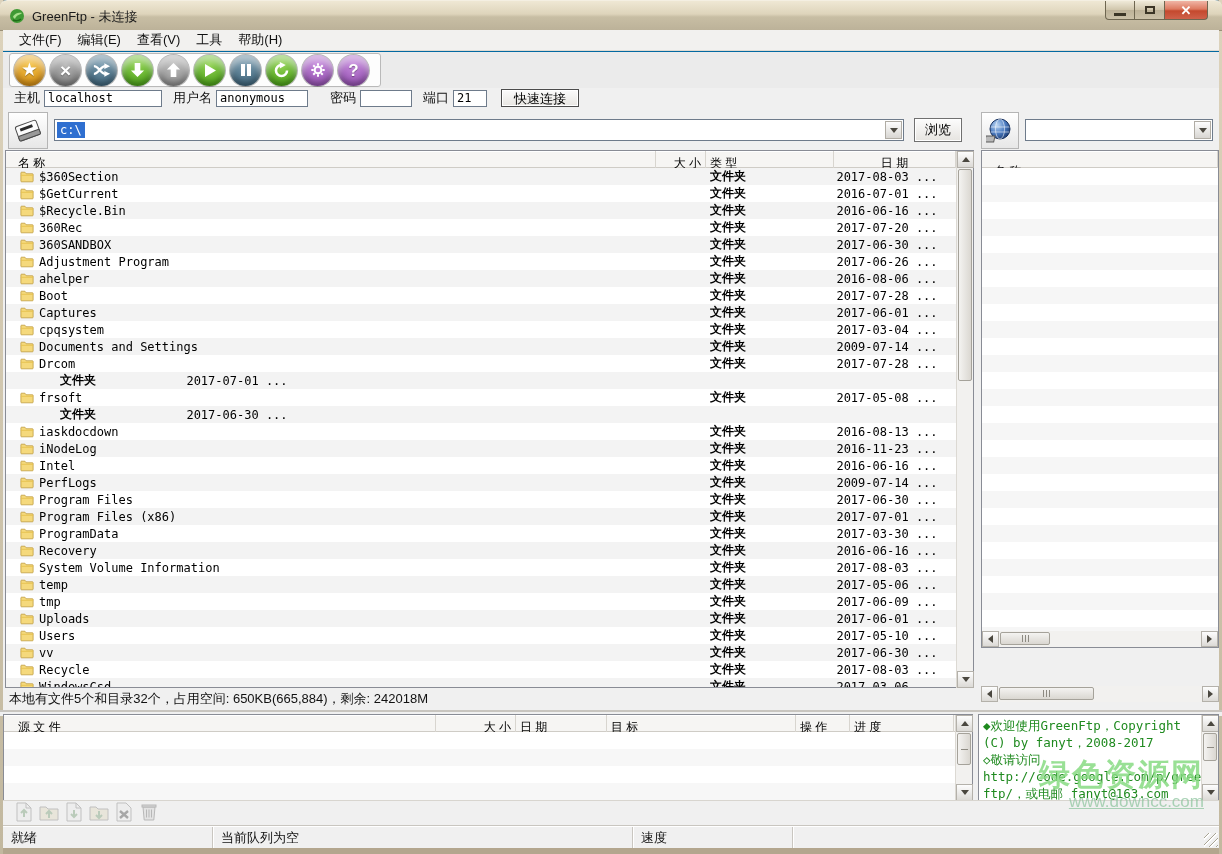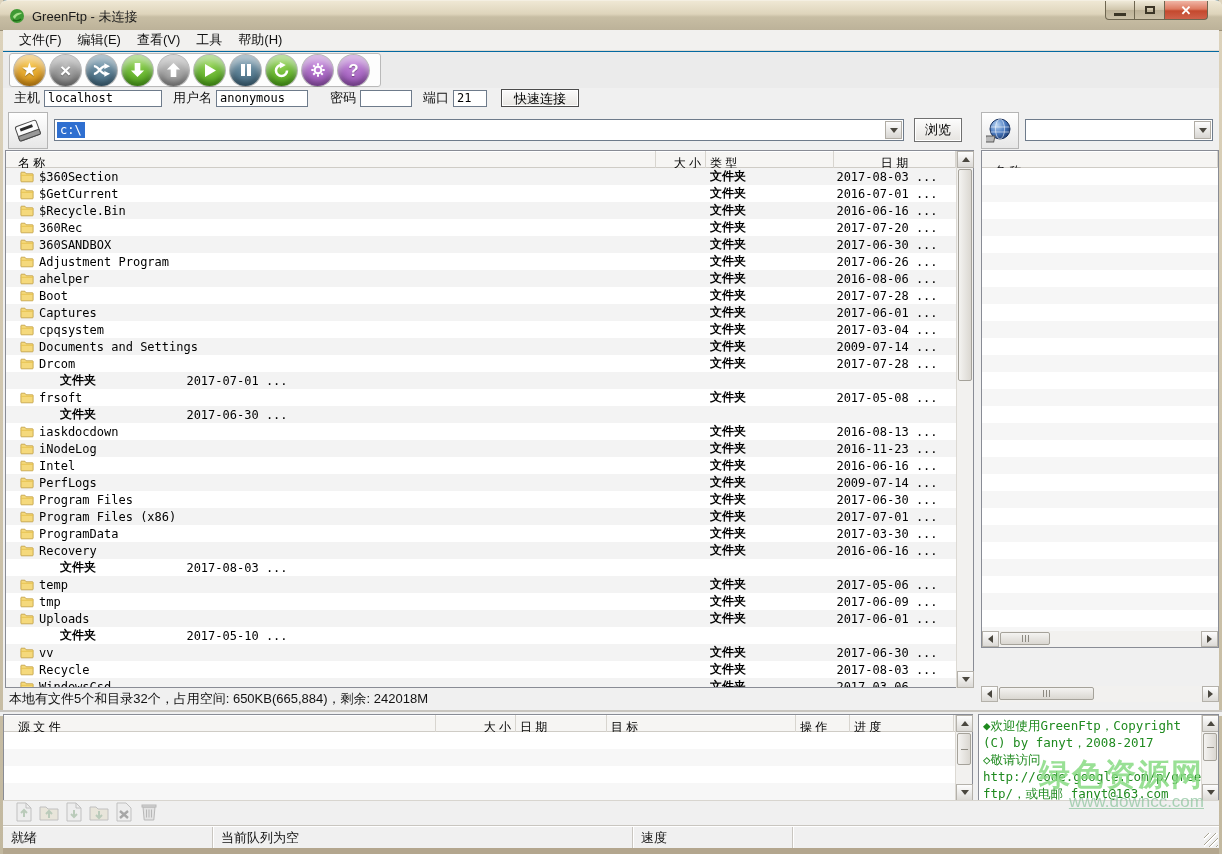--- a/index.html
+++ b/index.html
@@ -592,20 +592,29 @@
                   <path d="M1 4.6 H15" stroke="#e6c14f" stroke-width="1"></path>
                 </svg>
               </span>
               <span class="ntext">Recovery</span>
             </span>
             <span class="cell w-size"></span>
             <span class="cell ctype w-type">文件夹</span>
             <span class="cell cdate w-date">2016-06-16 ...</span>
           </div>
           <div class="lrow">
+            <span class="cell cname w-name">
+              <span class="ficon">
+                <svg width="14" height="12" viewBox="0 0 16 13">
+                  <path d="M1 3.5 V1.8 Q1 1 1.8 1 H5.6 L7 2.8 H14.2 Q15 2.8 15 3.6 V11.2 Q15 12 14.2 12 H1.8 Q1 12 1 11.2 Z" fill="#f5d97c" stroke="#b8922f" stroke-width="0.8"></path>
+                  <path d="M1 4.6 H15" stroke="#e6c14f" stroke-width="1"></path>
+                </svg>
+              </span>
+              <span class="ntext">System Volume Information</span>
+            </span>
             <span class="cell w-size"></span>
             <span class="cell ctype w-type">文件夹</span>
             <span class="cell cdate w-date">2017-08-03 ...</span>
           </div>
           <div class="lrow">
             <span class="cell cname w-name">
               <span class="ficon">
                 <svg width="14" height="12" viewBox="0 0 16 13">
                   <path d="M1 3.5 V1.8 Q1 1 1.8 1 H5.6 L7 2.8 H14.2 Q15 2.8 15 3.6 V11.2 Q15 12 14.2 12 H1.8 Q1 12 1 11.2 Z" fill="#f5d97c" stroke="#b8922f" stroke-width="0.8"></path>
                   <path d="M1 4.6 H15" stroke="#e6c14f" stroke-width="1"></path>
@@ -639,20 +648,29 @@
                   <path d="M1 4.6 H15" stroke="#e6c14f" stroke-width="1"></path>
                 </svg>
               </span>
               <span class="ntext">Uploads</span>
             </span>
             <span class="cell w-size"></span>
             <span class="cell ctype w-type">文件夹</span>
             <span class="cell cdate w-date">2017-06-01 ...</span>
           </div>
           <div class="lrow">
+            <span class="cell cname w-name">
+              <span class="ficon">
+                <svg width="14" height="12" viewBox="0 0 16 13">
+                  <path d="M1 3.5 V1.8 Q1 1 1.8 1 H5.6 L7 2.8 H14.2 Q15 2.8 15 3.6 V11.2 Q15 12 14.2 12 H1.8 Q1 12 1 11.2 Z" fill="#f5d97c" stroke="#b8922f" stroke-width="0.8"></path>
+                  <path d="M1 4.6 H15" stroke="#e6c14f" stroke-width="1"></path>
+                </svg>
+              </span>
+              <span class="ntext">Users</span>
+            </span>
             <span class="cell w-size"></span>
             <span class="cell ctype w-type">文件夹</span>
             <span class="cell cdate w-date">2017-05-10 ...</span>
           </div>
           <div class="lrow">
             <span class="cell cname w-name">
               <span class="ficon">
                 <svg width="14" height="12" viewBox="0 0 16 13">
                   <path d="M1 3.5 V1.8 Q1 1 1.8 1 H5.6 L7 2.8 H14.2 Q15 2.8 15 3.6 V11.2 Q15 12 14.2 12 H1.8 Q1 12 1 11.2 Z" fill="#f5d97c" stroke="#b8922f" stroke-width="0.8"></path>
                   <path d="M1 4.6 H15" stroke="#e6c14f" stroke-width="1"></path>

